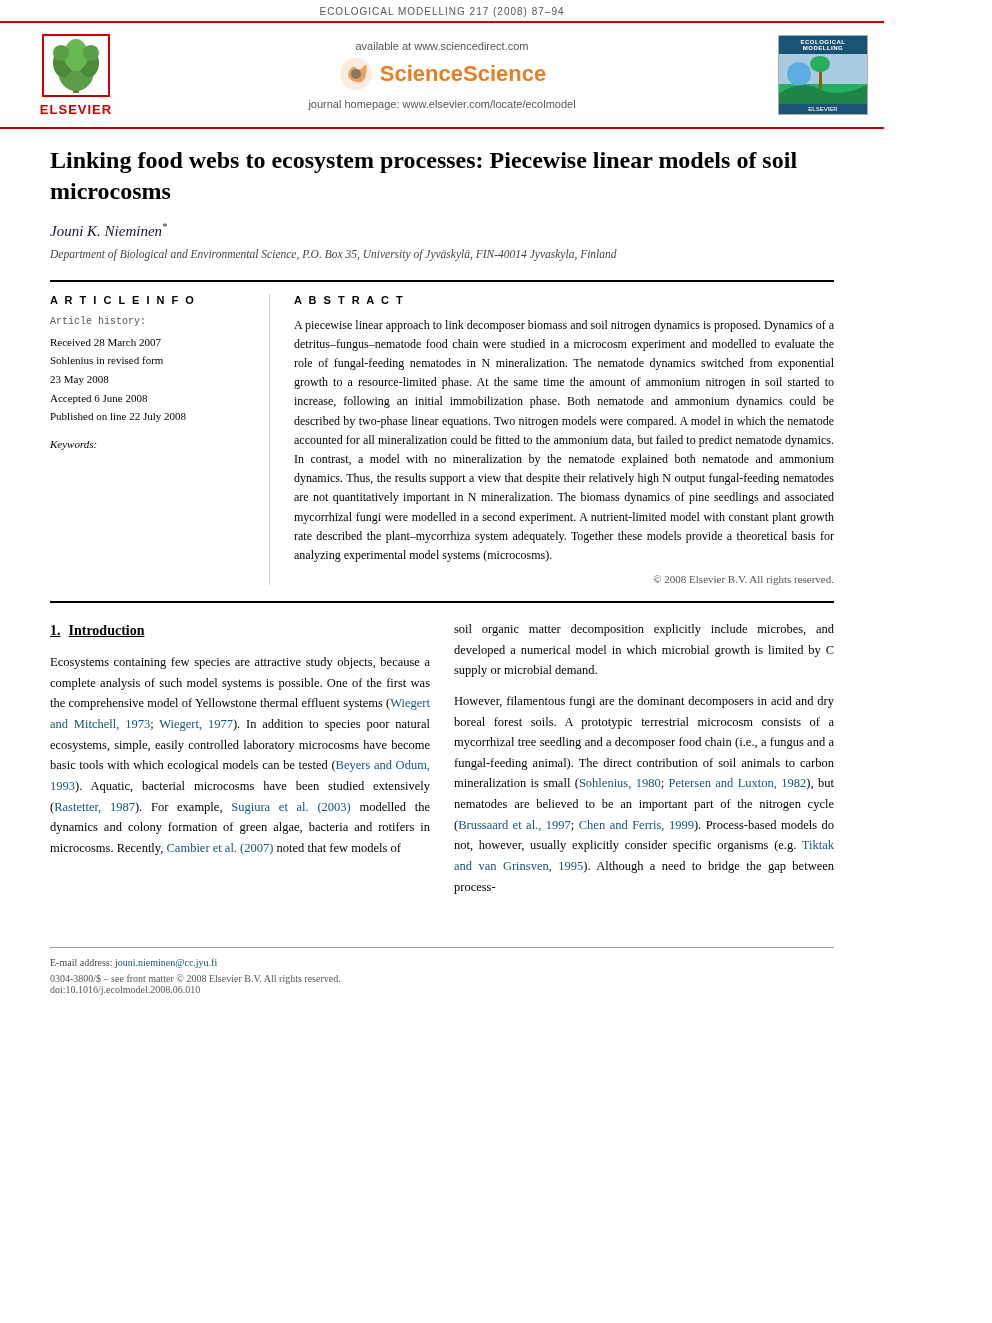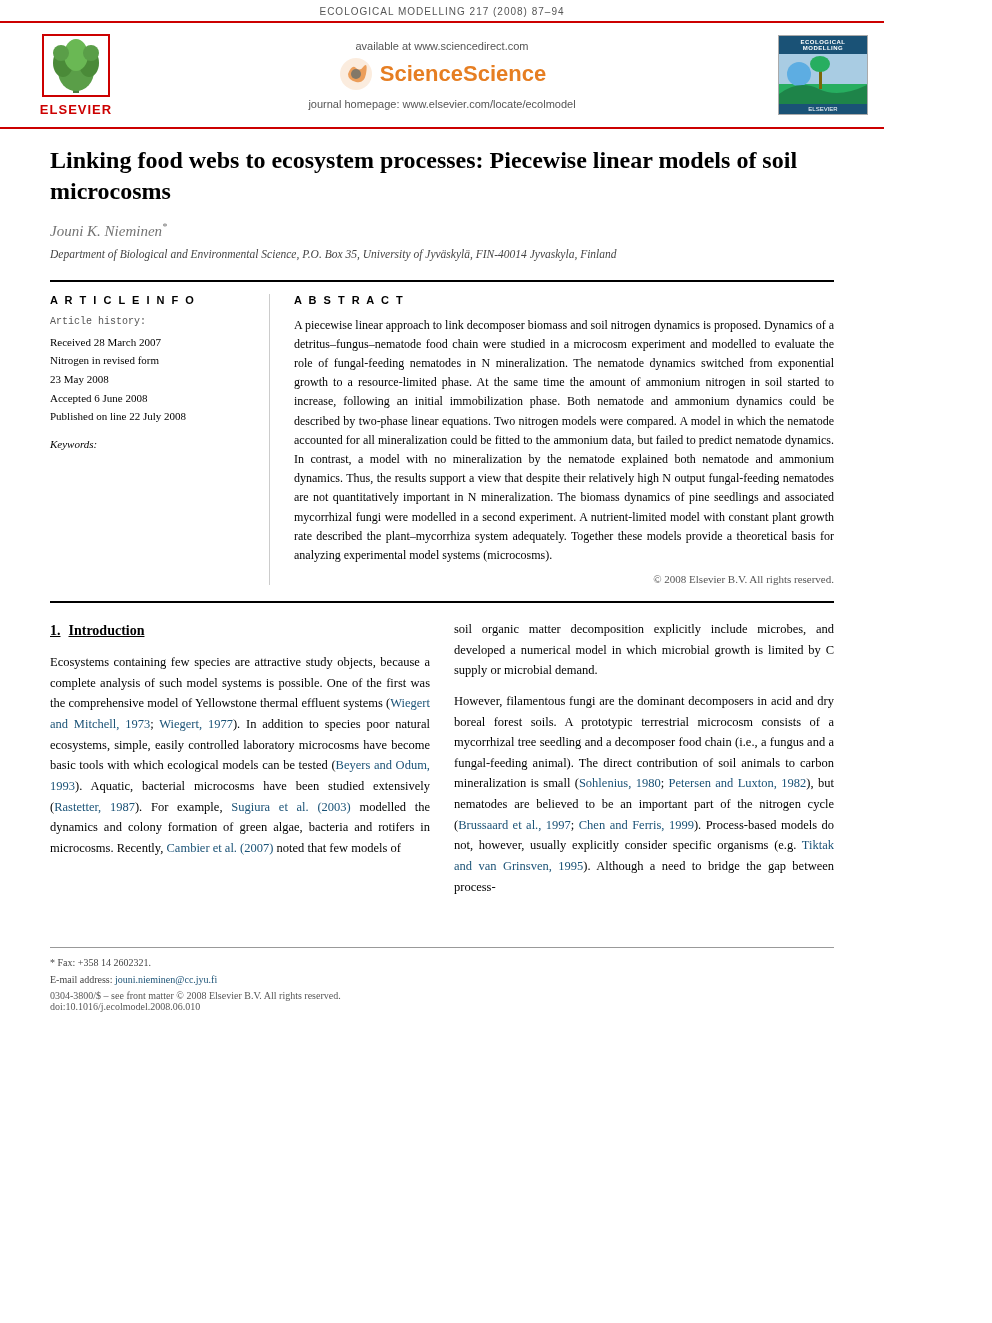--- a/index.html
+++ b/index.html
@@ -148,21 +148,21 @@
       font-weight: bold;
       color: #000;
       margin-bottom: 14px;
       line-height: 1.3;
     }
 
     
     .author-name {
       font-size: 15px;
       font-style: italic;
-      color: #737373;
+      color: #0f172a;
       margin-bottom: 6px;
     }
     .author-name sup {
       font-size: 10px;
     }
     .affiliation {
       font-size: 11.5px;
       font-style: italic;
       color: #444;
       margin-bottom: 16px;
@@ -363,21 +363,21 @@
     <div class="affiliation">Department of Biological and Environmental Science, P.O. Box 35, University of Jyväskylä, FIN-40014 Jyvaskyla, Finland</div>
 
     <div class="two-col-section">
 
       <div class="article-info-col">
         <div class="col-header">A R T I C L E   I N F O</div>
 
         <div class="article-history-label">Article history:</div>
         <div class="article-history-dates">
           <div>Received 28 March 2007</div>
-          <div>Nitrogen in revised form</div>
+          <div>Sohlenius in revised form</div>
           <div>23 May 2008</div>
           <div>Accepted 6 June 2008</div>
           <div>Published on line 22 July 2008</div>
         </div>
 
         <div class="keywords-label"><em>Keywords:</em></div>
       </div>
 
       <div class="abstract-col">
         <div class="col-header">A B S T R A C T</div>
@@ -406,23 +406,20 @@
         <p>
           However, filamentous fungi are the dominant decomposers in acid and dry boreal forest soils. A prototypic terrestrial microcosm consists of a mycorrhizal tree seedling and a decomposer food chain (i.e., a fungus and a fungal-feeding animal). The direct contribution of soil animals to carbon mineralization is small (<a class="ref-link">Sohlenius, 1980</a>; <a class="ref-link">Petersen and Luxton, 1982</a>), but nematodes are believed to be an important part of the nitrogen cycle (<a class="ref-link">Brussaard et al., 1997</a>; <a class="ref-link">Chen and Ferris, 1999</a>). Process-based models do not, however, usually explicitly consider specific organisms (e.g. <a class="ref-link">Tiktak and van Grinsven, 1995</a>). Although a need to bridge the gap between process-
         </p>
       </div>
     </div>
   </div>
 
   <div class="footer-divider"></div>
   <div class="footer-text">
     <div>
-      <span>* Fax: +358 14 2602321.</span>
-    </div>
-    <div>
       <span>E-mail address:</span>
       <a class="ref-link">jouni.nieminen@cc.jyu.fi</a>
     </div>
   </div>
   <div class="footer-note">
     <div>0304-3800/$ – see front matter © 2008 Elsevier B.V. All rights reserved.</div>
     <div>doi:10.1016/j.ecolmodel.2008.06.010</div>
   </div>
 
 </div>

